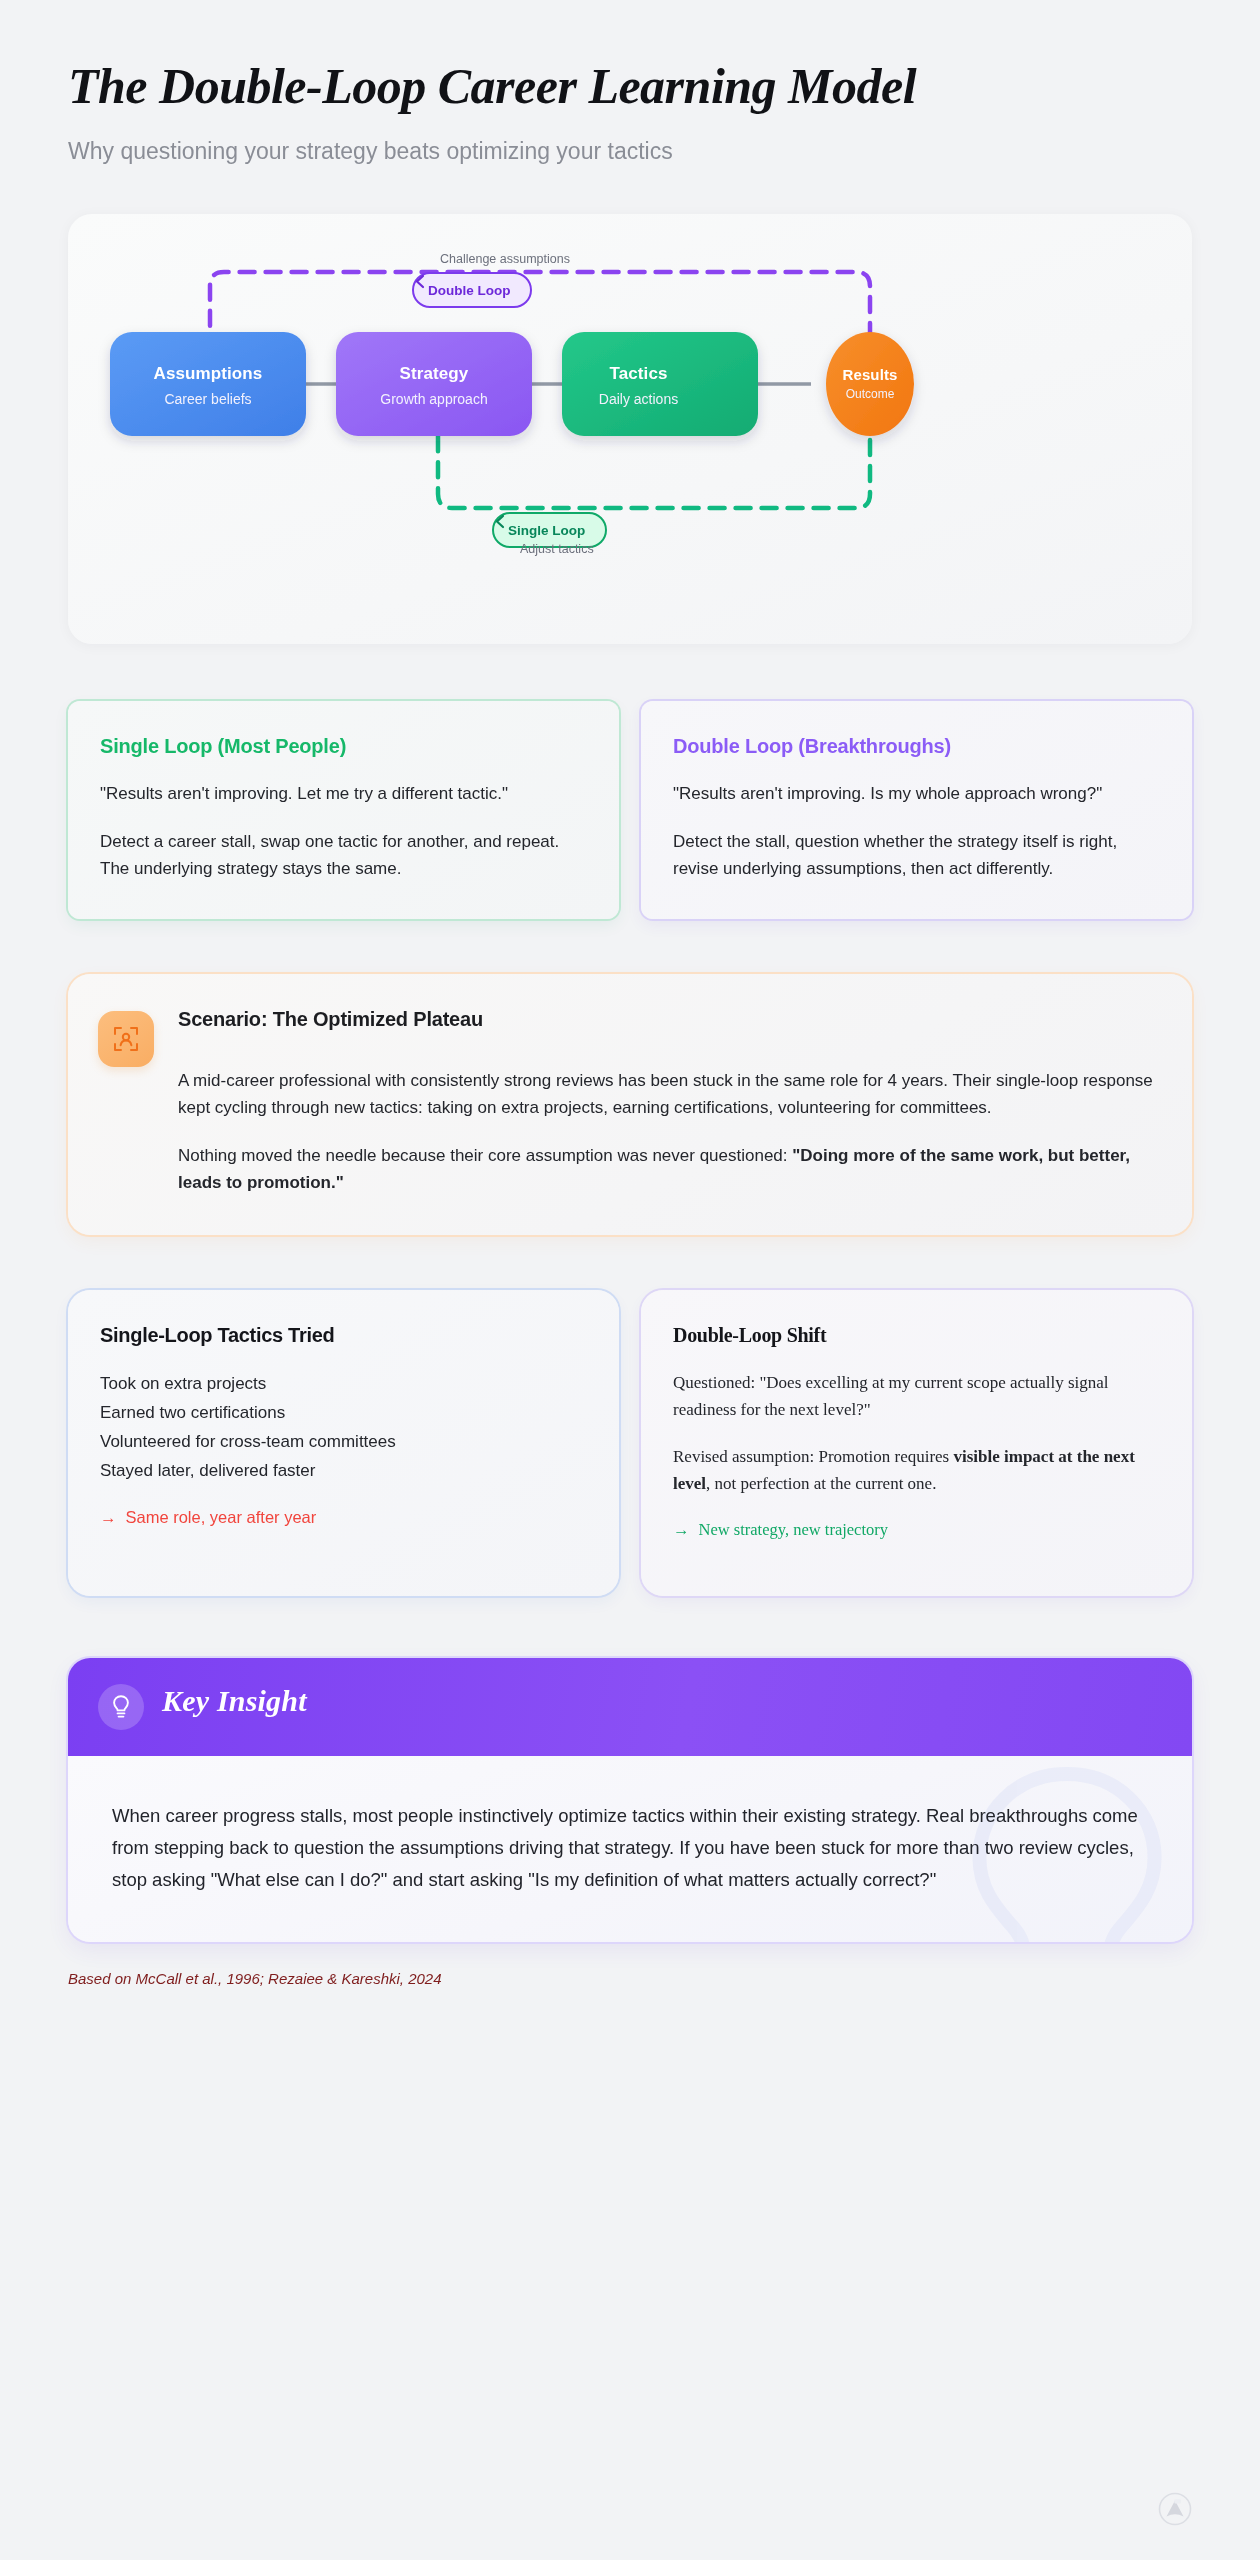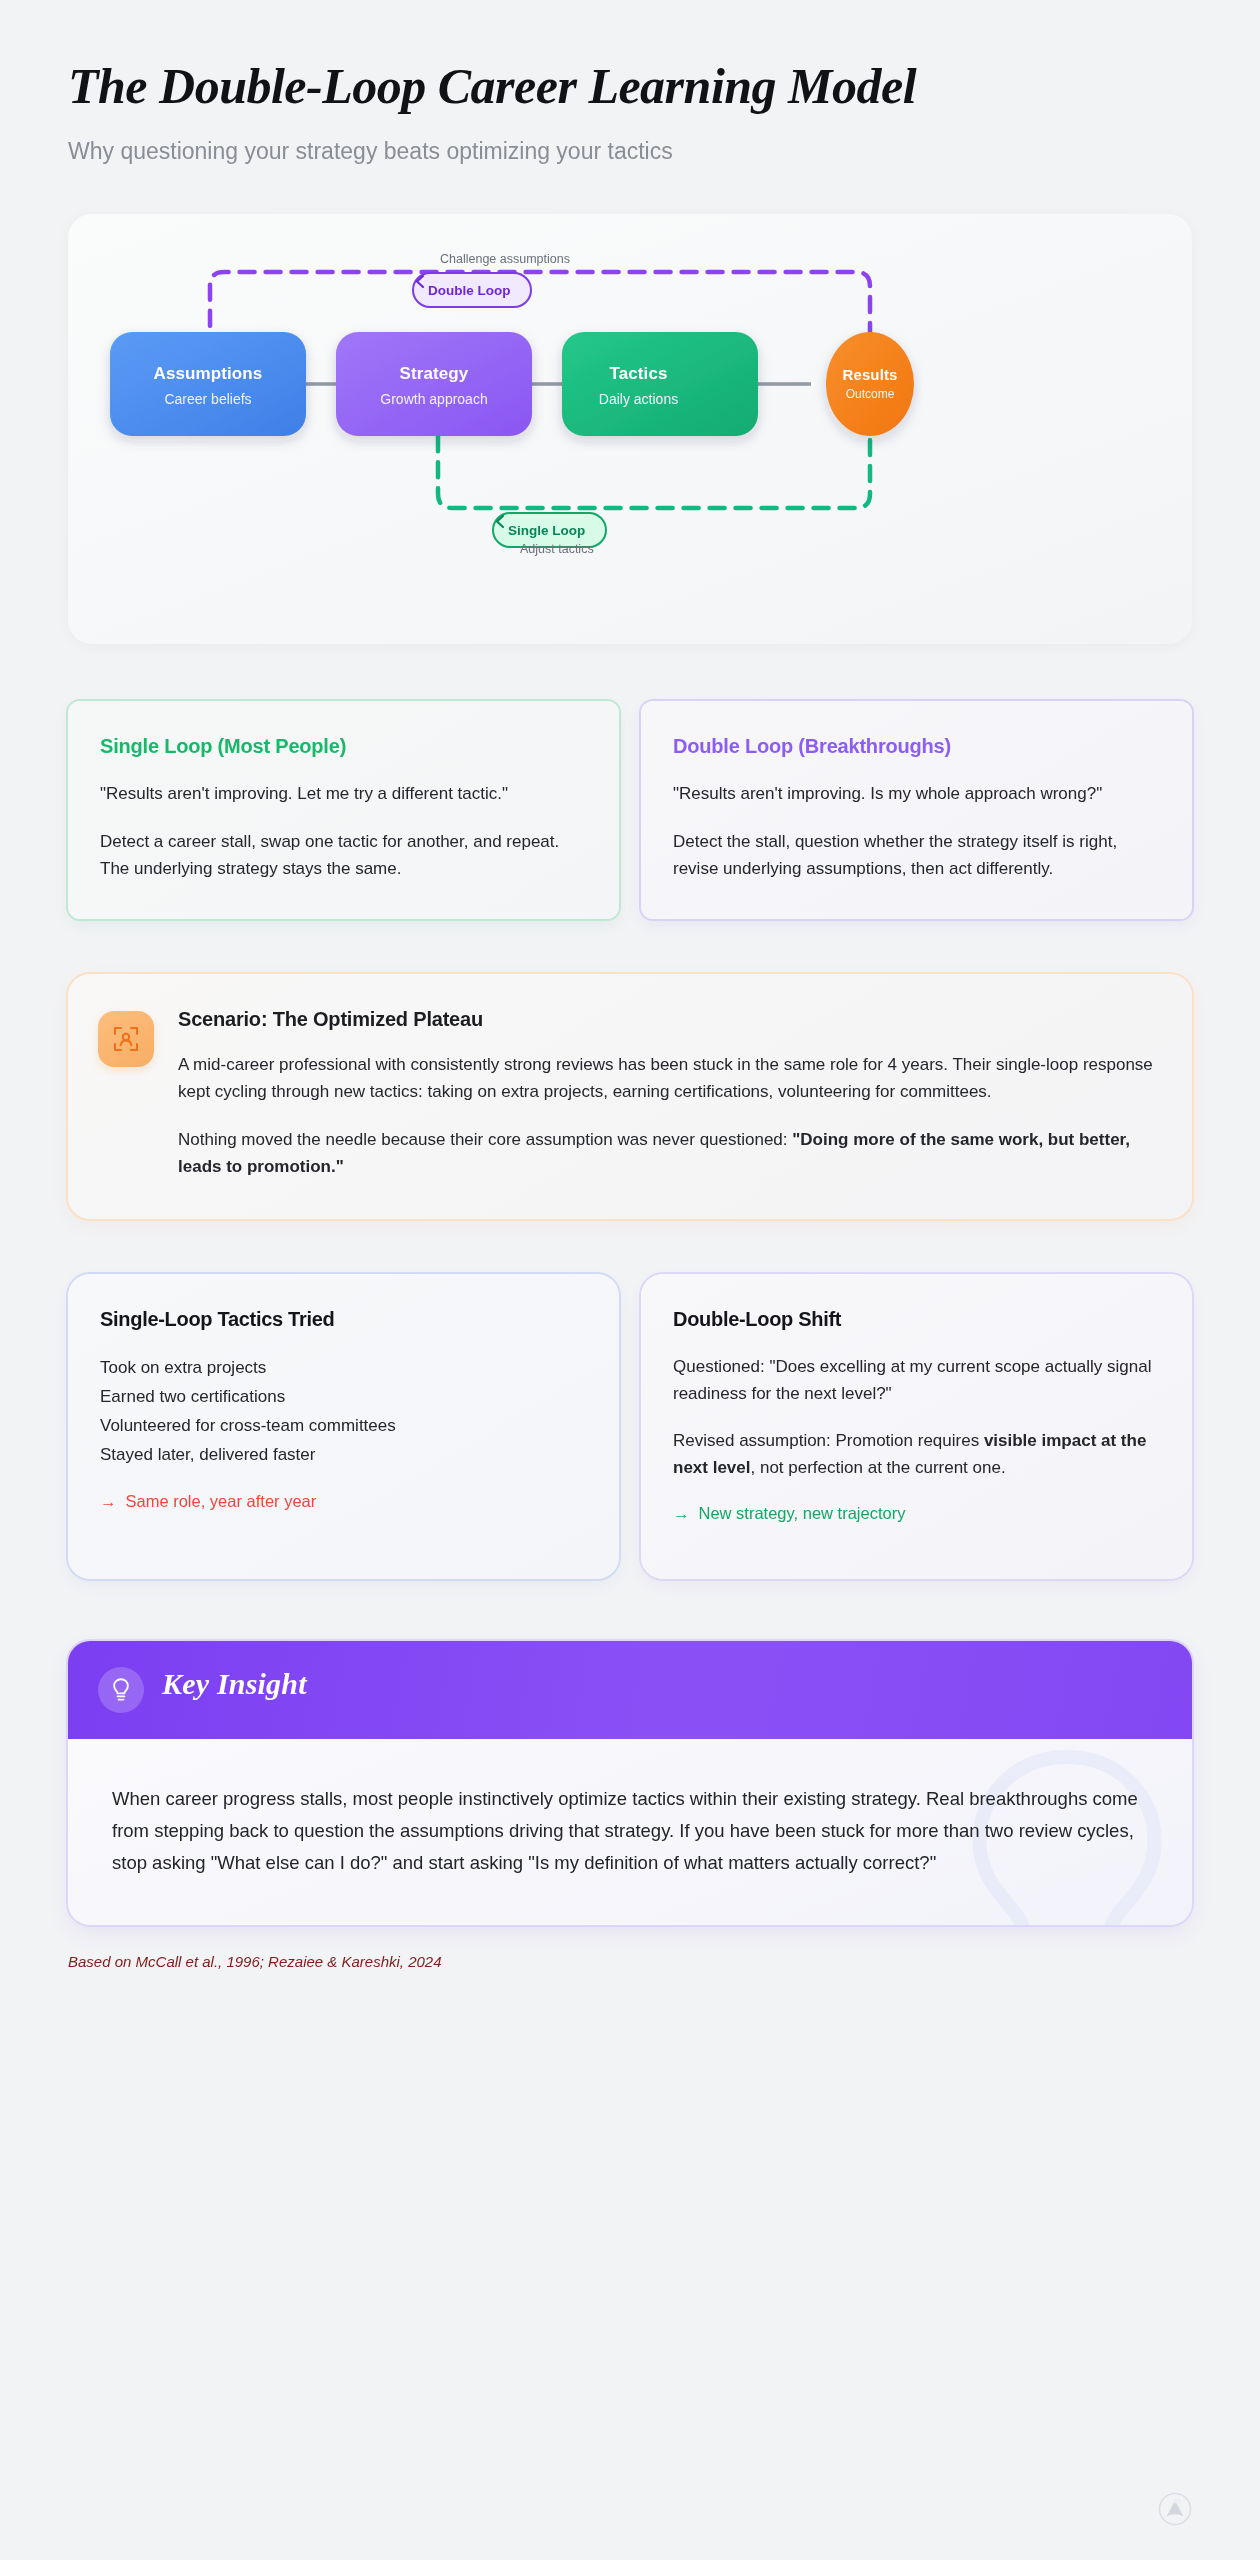--- a/index.html
+++ b/index.html
@@ -98,33 +98,33 @@
   }
   .sc-ico {
     flex:0 0 auto;
     width:56px; height:56px;
     border-radius:16px;
     background:linear-gradient(145deg,#fcbe7e 0%,#f9ad63 100%);
     display:flex; align-items:center; justify-content:center;
     margin-top:3px;
     box-shadow:0 4px 10px rgba(230,140,50,.18);
   }
-  .sc-body h3 { font-size:20px; font-weight:700; margin-bottom:20px; letter-spacing:-.2px; }
+  .sc-body h3 { font-size:20px; font-weight:700; margin-bottom:36px; letter-spacing:-.2px; }
   .sc-body p { font-size:17px; line-height:1.62; color:#24262c; }
   .sc-body p + p { margin-top:20px; }
 
   
   .tact-row { margin-top:55px; }
   .tact {
     flex:1;
     border-radius:22px;
     padding:34px 32px 56px 32px;
   }
   .tact-blue  { background:linear-gradient(150deg,#f7f8fa 0%,#f4f5f8 100%); box-shadow:0 0 0 2px #cfdcf4, 0 6px 16px rgba(40,80,190,.06); }
-  .tact-violet{ background:linear-gradient(150deg,#f8f7fa 0%,#f4f4f8 100%); box-shadow:0 0 0 2px #ded7f6, 0 6px 16px rgba(90,50,200,.06); }
+  .tact-violet{ background:linear-gradient(150deg,#f8f7fa 0%,#f4f4f8 100%); box-shadow:0 0 0 2px #ded7f6, 0 6px 16px rgba(90,50,200,.06);font-family:Liberation Serif, serif; }
   .tact h3 { font-size:20px; font-weight:700; margin-bottom:22px; letter-spacing:-.3px; color:#14151a; }
   .tact .li { font-size:17px; line-height:1.72; color:#24262c; }
   .tact p { font-size:17px; line-height:1.62; color:#24262c; }
   .tact p + p { margin-top:19px; }
   .outcome { margin-top:22px; font-size:16.5px; font-weight:500; display:flex; gap:9px; align-items:baseline; }
   .outcome.bad  { color:#f1453d; }
   .outcome.good { color:#11a866; }
 
   
   .insight {

